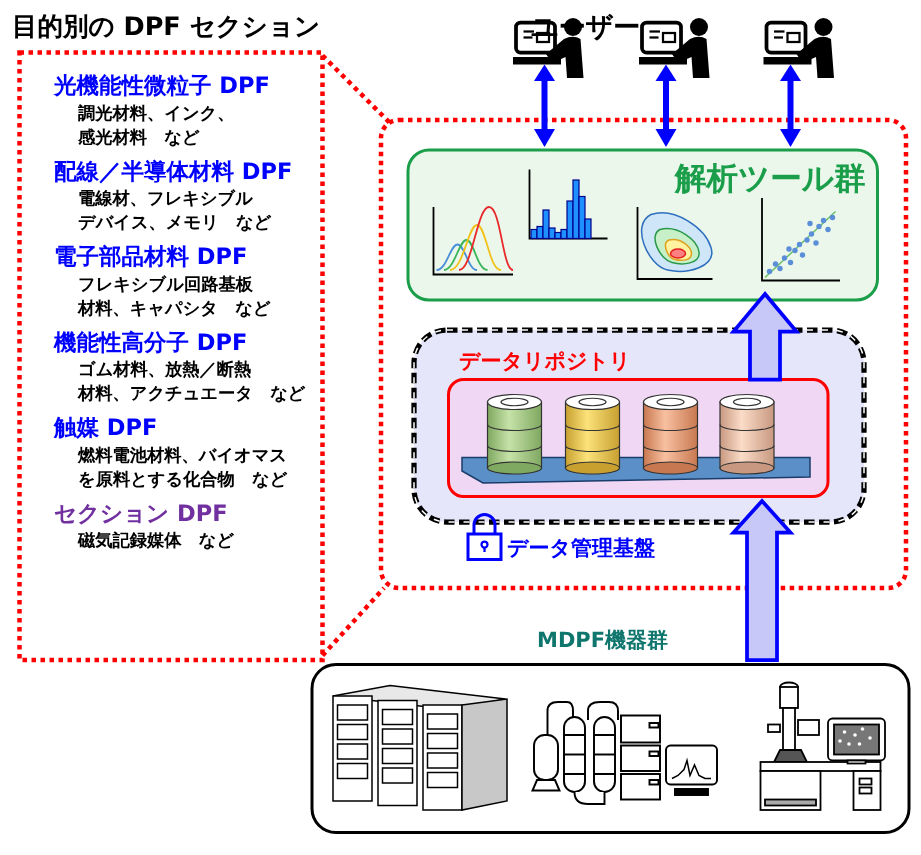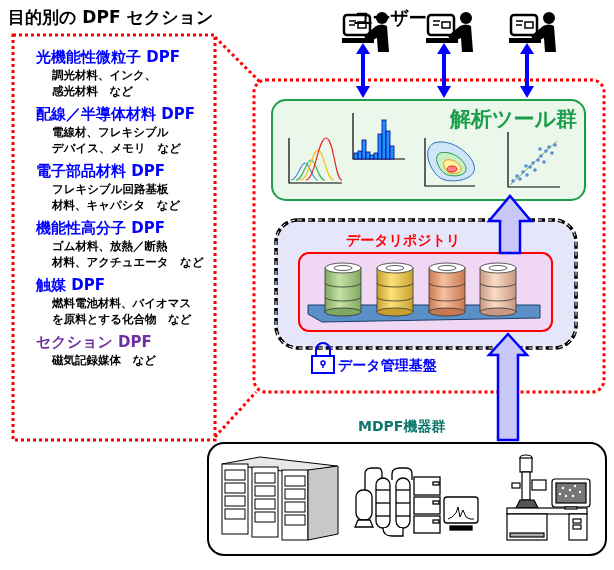--- a/index.html
+++ b/index.html
@@ -8,21 +8,21 @@
   .abs { position:absolute; }
   #main-title { left:8px; top:6px; font-size:17px; font-weight:bold; color:#000; letter-spacing:0; white-space:nowrap; }
   .sec-title { font-size:15px; font-weight:bold; color:#0000ff; white-space:nowrap; line-height:19px; }
   .sec-title.purple { color:#7030a0; }
   .sec-desc { font-size:11.5px; font-weight:bold; color:#000; line-height:16px; padding-left:16px; white-space:nowrap; }
   .section { margin-bottom:6px; }
   #sections { left:20px; top:48px; width:210px;margin-left:16px; }
   .label-bold { font-weight:bold; white-space:nowrap; }
   #users-label { left:354px; top:6px; font-size:18px; }
   #tools-label { left:450px; top:105px; font-size:21px; color:#1a9e4a; }
-  #repo-label { left:306px; top:232px; font-size:14px; color:#ff0000;margin-left:40px; }
+  #repo-label { left:306px; top:232px; font-size:14px; color:#ff0000; }
   #mgmt-label { left:338px; top:357px; font-size:14px; color:#0000ff; }
   #devices-label { left:358px; top:418px; font-size:14px; color:#0f766e; }
   svg { position:absolute; left:0; top:0; }
 </style>
 </head>
 <body>
 
 <svg width="614" height="570" viewBox="0 0 614 570">
   <defs>
     <linearGradient id="g-green" x1="0" x2="1">

